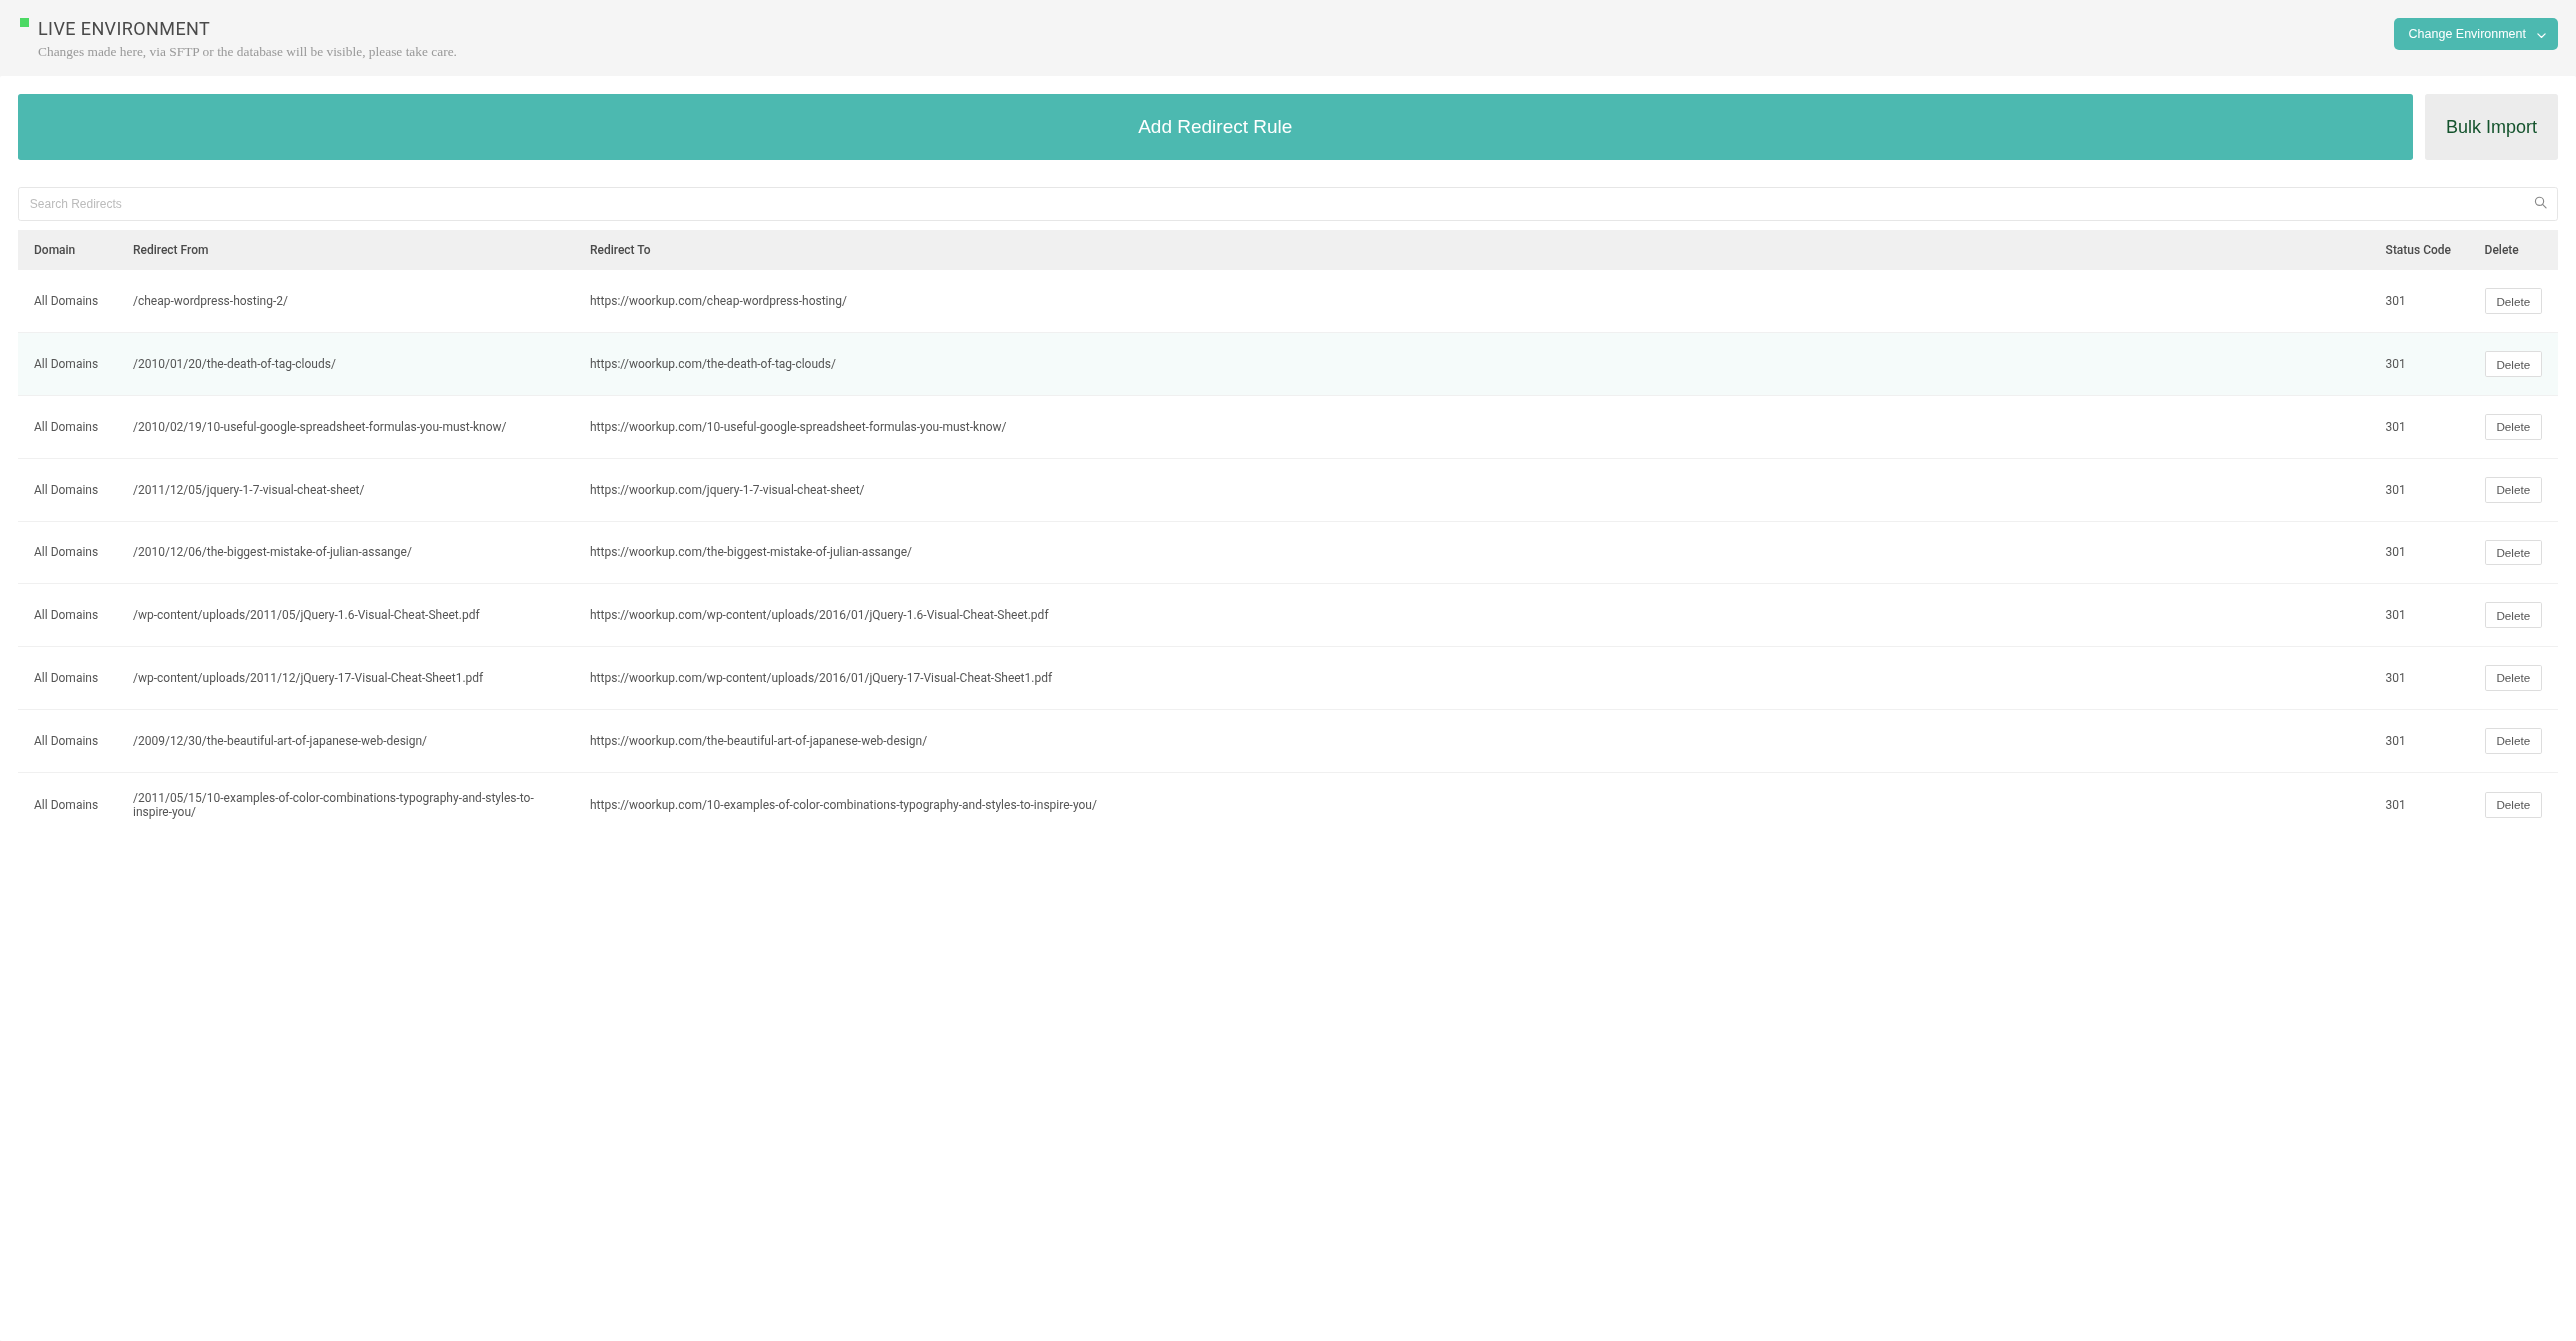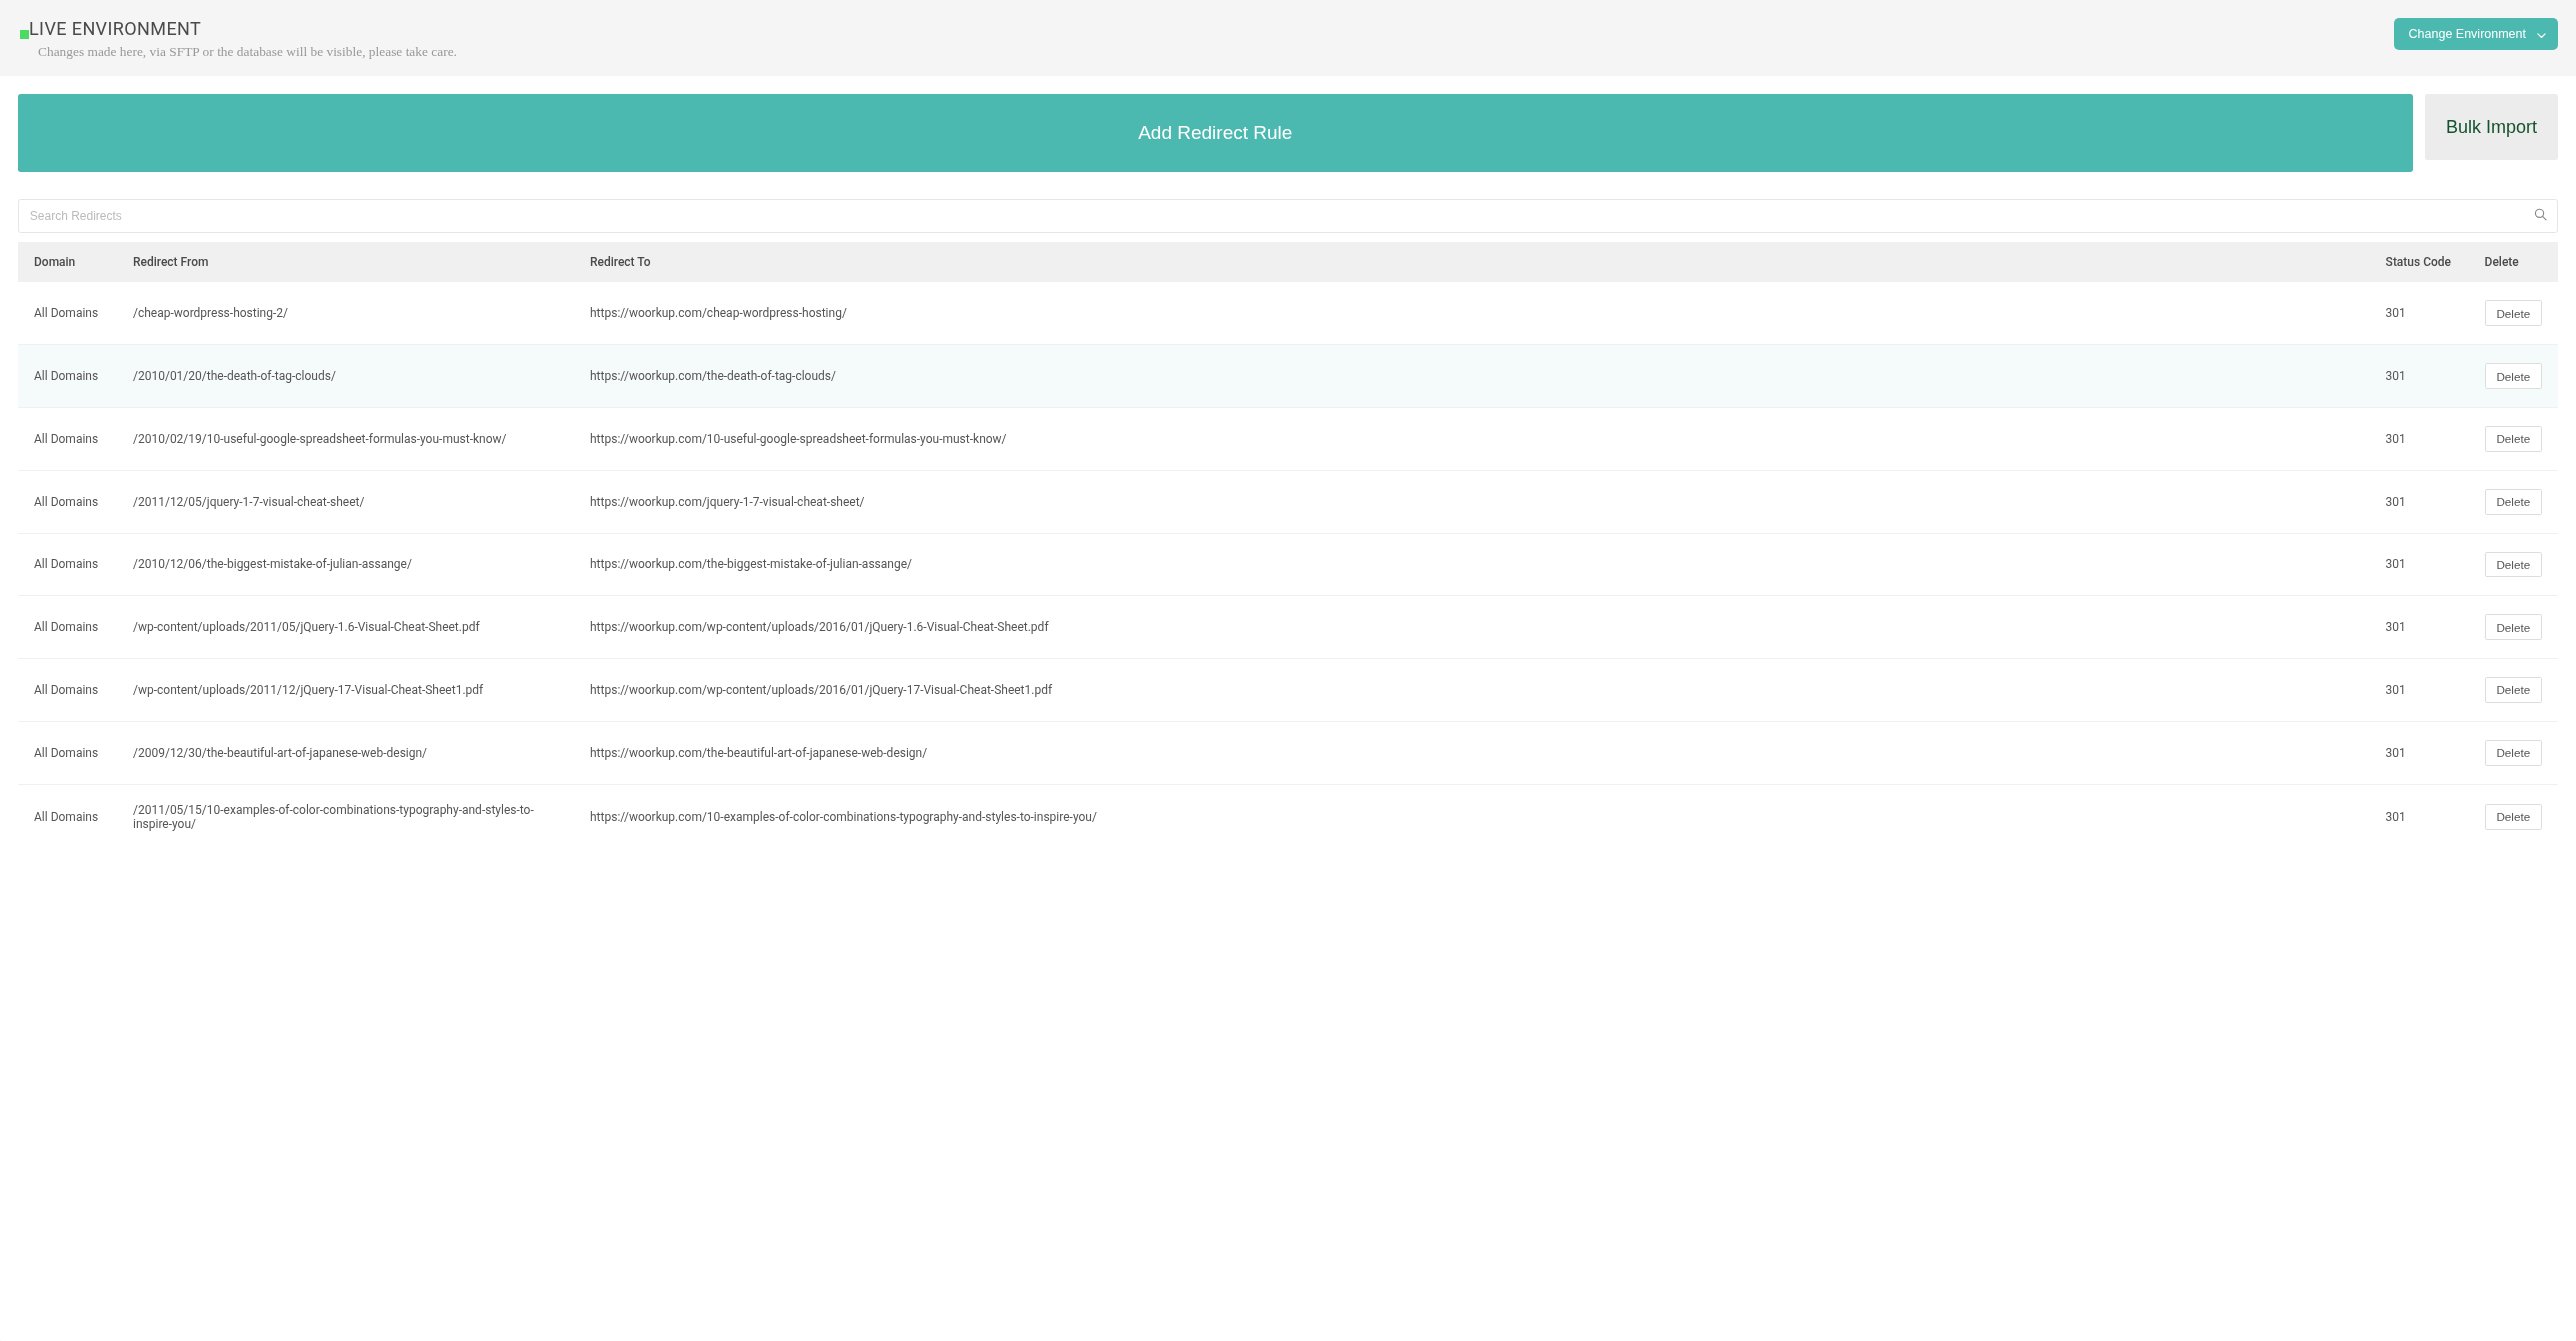--- a/index.html
+++ b/index.html
@@ -51,22 +51,22 @@
       justify-content: space-between;
       align-items: flex-start;
       padding: 18px 18px 16px 20px;
     }
     .env-block {
       display: flex;
       flex-direction: column;
     }
     .env-title-row {
       display: flex;
-      align-items: flex-end;
-      gap: 0;
+      align-items: flex-start;
+      gap: 9px;
     }
     .env-indicator {
       width: 9px;
       height: 9px;
       background: #4cd964;
     }
     .env-title {
       font-size: 18px;
       font-weight: 400;
       letter-spacing: 0.4px;
@@ -108,21 +108,21 @@
       display: flex;
       gap: 12.5px;
       margin-bottom: 27px;
     }
     .add-rule-btn {
       flex: 1;
       background: #4cb9b0;
       color: #fff;
       border: none;
       border-radius: 2.7px;
-      height: 78px;
+      height: 66px;
       font-size: 19px;
       font-weight: 400;
       cursor: pointer;
     }
     .bulk-import-btn {
       width: 133px;
       background: #ececec;
       color: #14532d;
       border: none;
       border-radius: 2.7px;

